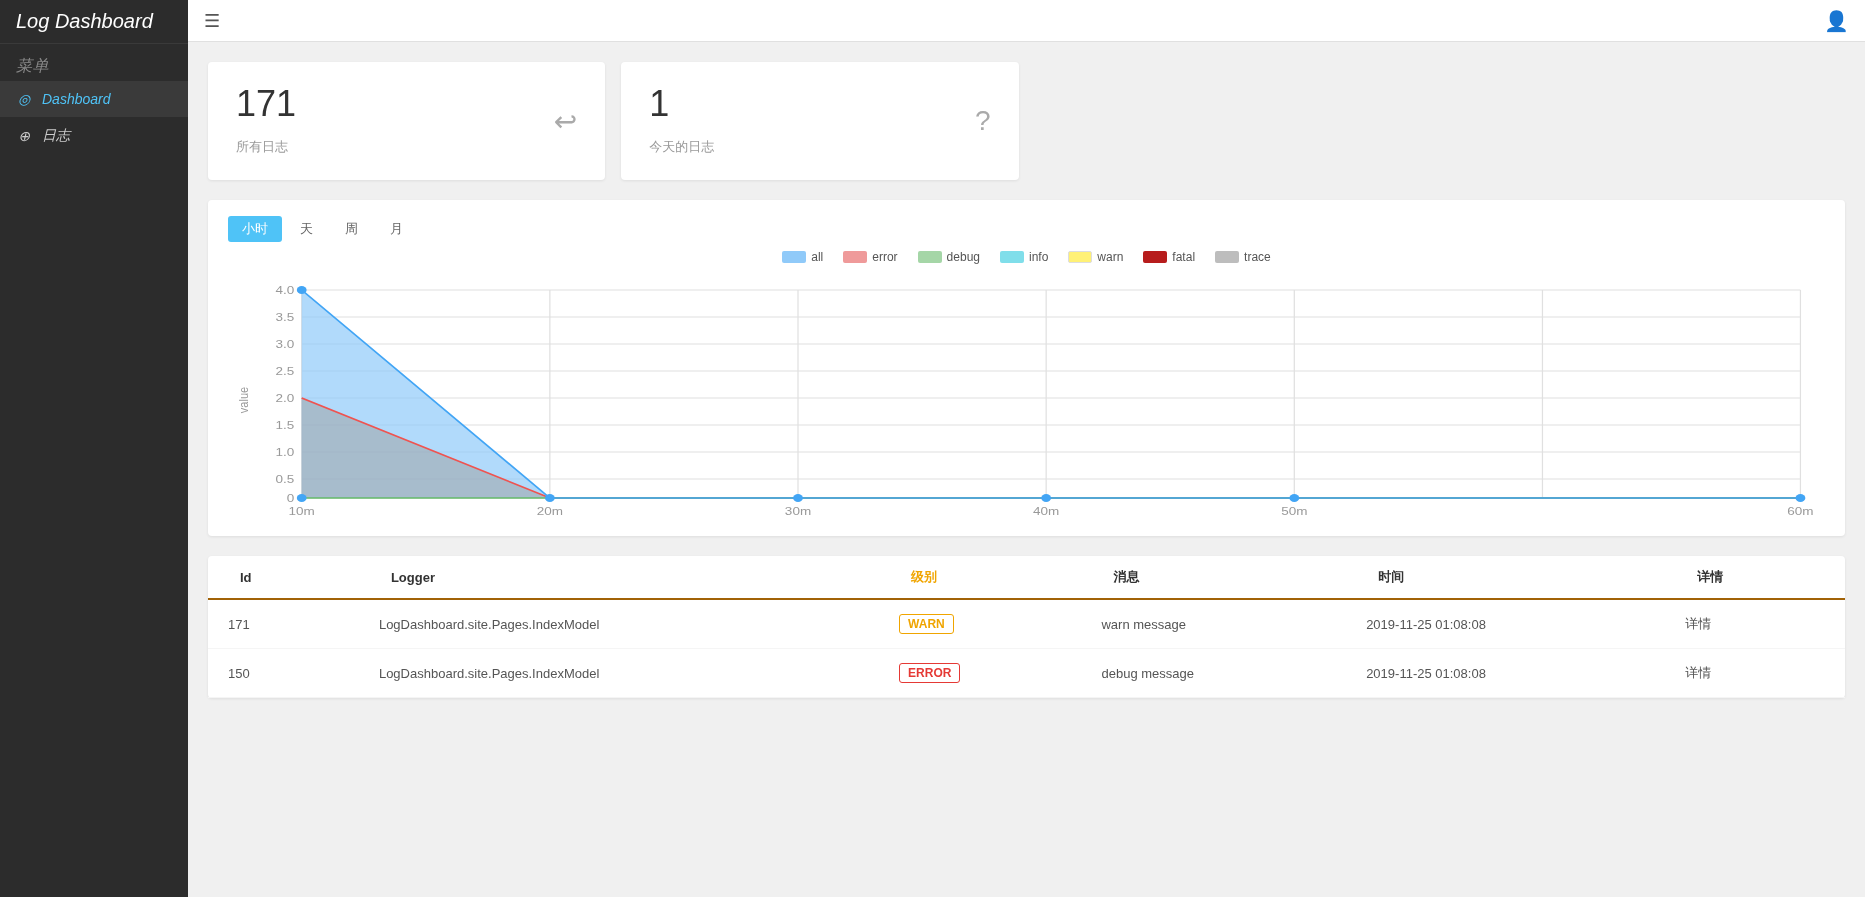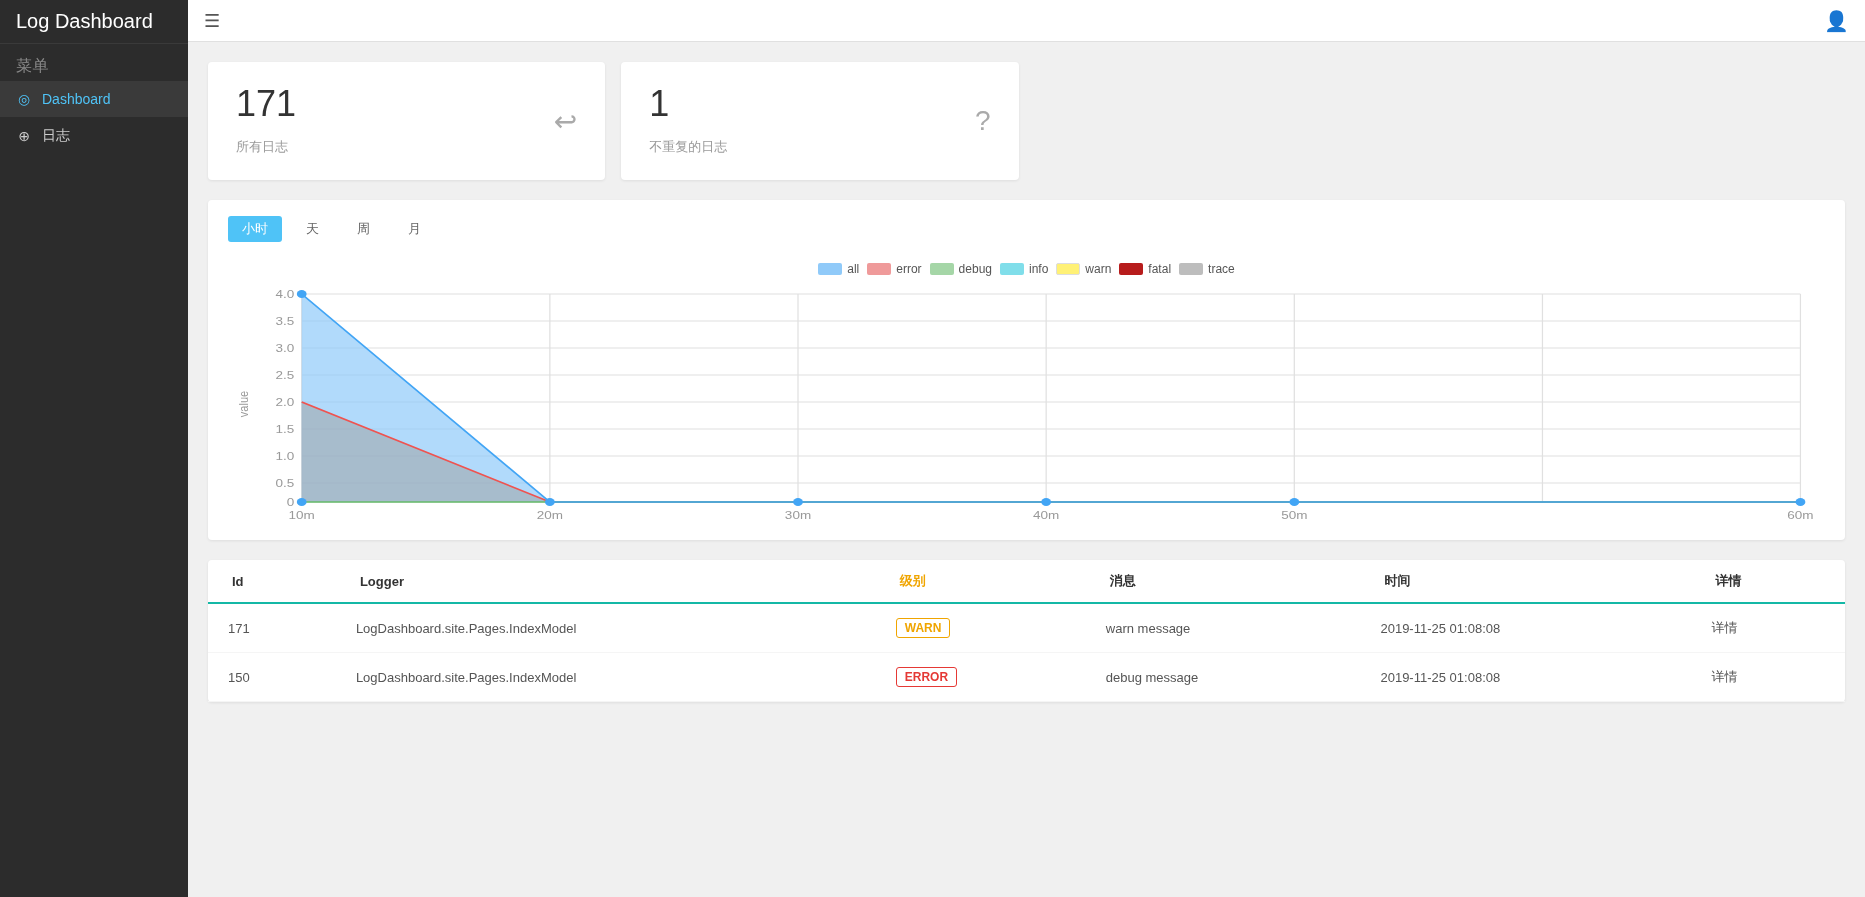--- a/index.html
+++ b/index.html
@@ -6,20 +6,21 @@
     body { font-family: "Microsoft YaHei", Arial, sans-serif; background: #f0f0f0; display: flex; height: 897px; overflow: hidden; }
 
     
     .sidebar {
       width: 188px;
       background: #2c2c2c;
       color: #ccc;
       flex-shrink: 0;
       display: flex;
       flex-direction: column;
+      font-style: italic;
     }
     .sidebar-title {
       color: #fff;
       font-size: 20px;
       padding: 10px 16px;
       font-weight: 300;
       border-bottom: 1px solid #3a3a3a;
     }
     .sidebar-section-label {
       font-size: 16px;
@@ -126,40 +127,40 @@
 
     
     .chart-section {
       background: #fff;
       border-radius: 4px;
       padding: 16px 20px;
       box-shadow: 0 1px 3px rgba(0,0,0,0.08);
     }
     .chart-tabs {
       display: flex;
-      gap: 10px;
-      margin-bottom: 20px;
+      gap: 4px;
+      margin-bottom: 8px;
     }
     .chart-tab {
       padding: 4px 14px;
       font-size: 13px;
       cursor: pointer;
       border-radius: 3px;
       color: #666;
     }
     .chart-tab.active {
       background: #4fc3f7;
       color: #fff;
     }
     .chart-legend {
       display: flex;
       align-items: center;
       justify-content: center;
-      gap: 8px;
-      margin-bottom: 8px;
+      gap: 20px;
+      margin-bottom: 16px;
       font-size: 12px;
       color: #555;
     }
     .legend-item {
       display: flex;
       align-items: center;
       gap: 5px;
     }
     .legend-color {
       width: 24px;
@@ -197,26 +198,26 @@
     .refresh-icon {
       font-size: 16px;
       color: #888;
       cursor: pointer;
     }
     table {
       width: 100%;
       border-collapse: collapse;
     }
     thead th {
-      padding: 12px 24px;
+      padding: 12px 32px;
       text-align: left;
       font-size: 13px;
       color: #333;
       font-weight: 600;
-      border-bottom: 2px solid #14b8a6;
+      border-bottom: 2px solid #a16207;
     }
     thead th.col-level { color: #f0a500; }
     tbody td {
       padding: 14px 20px;
       font-size: 13px;
       color: #555;
       border-bottom: 1px solid #f5f5f5;
     }
     .level-badge {
       display: inline-block;
@@ -271,21 +272,21 @@
       <div class="stat-card">
         <div class="stat-card-left">
           <div class="stat-number">171</div>
           <div class="stat-label">所有日志</div>
         </div>
         <div class="stat-icon" style="font-size:28px;color:#aaa;">↩</div>
       </div>
       <div class="stat-card">
         <div class="stat-card-left">
           <div class="stat-number">1</div>
-          <div class="stat-label">不重复的日志</div>
+          <div class="stat-label">今天的日志</div>
         </div>
         <div class="stat-icon" style="font-size:28px;color:#aaa;">?</div>
       </div>
     </div>
 
     <div class="chart-section">
       <div class="chart-tabs">
         <div class="chart-tab active">小时</div>
         <div class="chart-tab">天</div>
         <div class="chart-tab">周</div>

